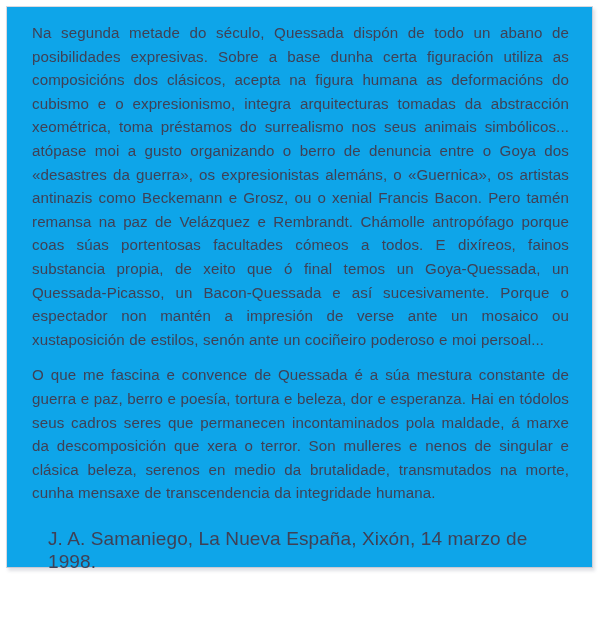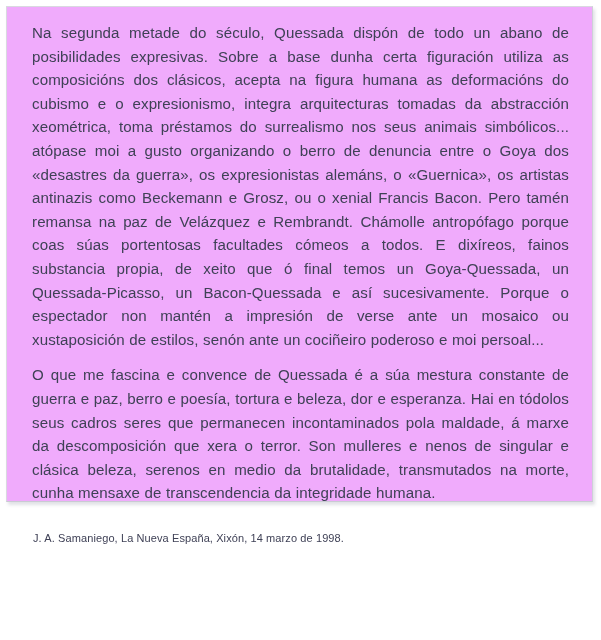--- a/index.html
+++ b/index.html
@@ -12,23 +12,23 @@
     height: 640px;
     overflow: hidden;
     font-family: "Liberation Sans", sans-serif;
   }
 
   #page {
     position: absolute;
     left: 6px;
     top: 6px;
     width: 587px;
-    height: 496px;
+    height: 562px;
     box-sizing: border-box;
-    background: #f0abfc;
+    background: #0ea5e9;
     border: 1px solid #d9d9e0;
     border-right-color: #cfd0d8;
     border-bottom-color: #c9cad3;
     box-shadow: 2px 3px 3px rgba(120,125,140,0.22);
   }
 
   #text-body {
     position: absolute;
     left: 25px;
     top: 14px;
@@ -45,24 +45,24 @@
     letter-spacing: 0.1px;
     word-spacing: 0.2px;
     -webkit-font-smoothing: antialiased;
   }
 
   p.para.last-body {
     margin-bottom: 22px;
   }
 
   p.attribution {
-    margin: 1px;
+    margin: 16px;
     text-align: left;
     color: #3f4156;
-    font-size: 11px;
+    font-size: 19px;
     line-height: 23px;
     letter-spacing: 0.1px;
   }
 </style>
 </head>
 <body>
 
 <div id="page">
   <div id="text-body">
 

